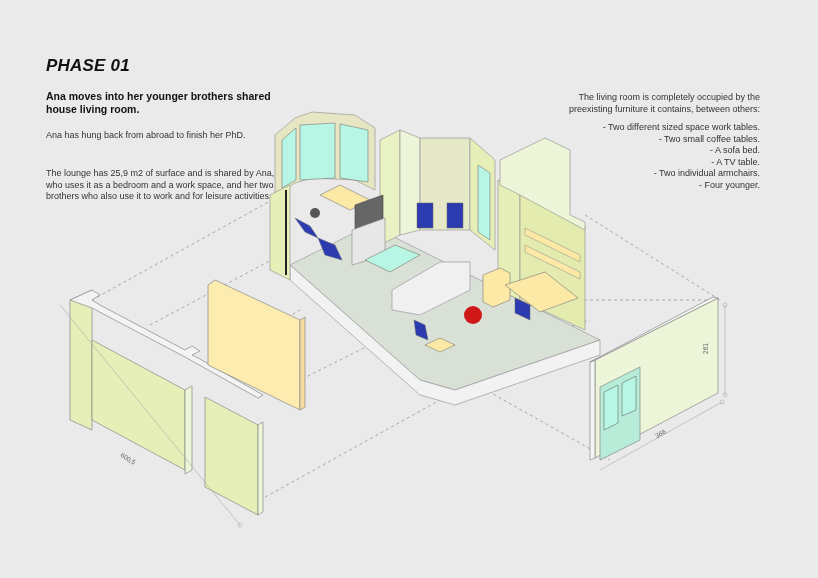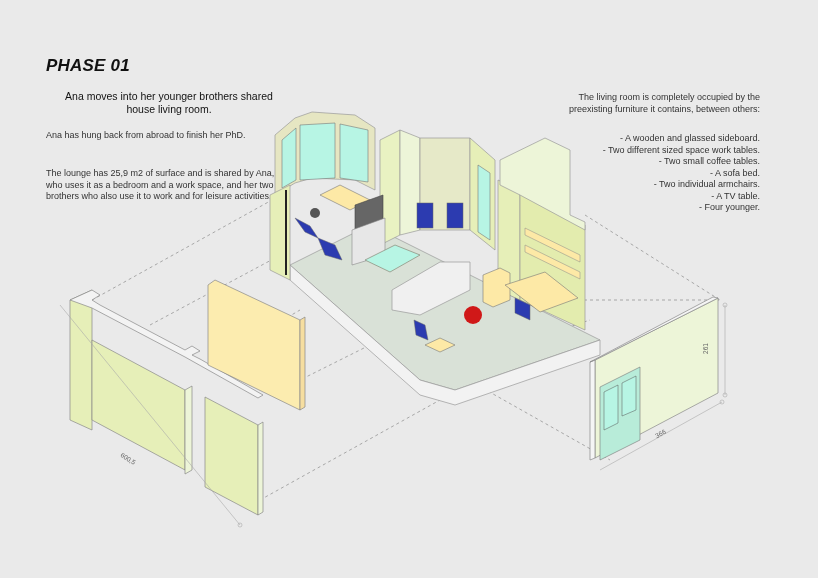--- a/index.html
+++ b/index.html
@@ -1,45 +1,44 @@
 <!DOCTYPE html>
 <html><head>
 <meta charset="utf-8">
 <style>
   html, body { margin:0; padding:0; }
   body { width:818px; height:578px; background:#eaeaea; position:relative; overflow:hidden; font-family:"Liberation Sans", "DejaVu Sans", sans-serif; color:#111; }
   .title { position:absolute; left:46px; top:56px; font-size:17px; font-weight:bold; letter-spacing:0.2px;font-style:italic; }
-  .subtitle { position:absolute; left:54px; top:90px; width:230px; font-size:10.5px; font-weight:normal; line-height:13px;text-align:center; }
+  .subtitle { position:absolute; left:46px; top:90px; width:230px; font-size:10.5px; font-weight:bold; line-height:13px; }
   .para { position:absolute; left:46px; width:240px; font-size:9px; line-height:11.5px; color:#333; }
   .p1 { top:130px; }
   .p2 { top:168px; }
   .right-text { position:absolute; right:58px; top:92px; width:200px; text-align:right; font-size:9px; line-height:11.5px; color:#333; }
-  .right-text .intro { margin-bottom:18px; }
+  .right-text .intro { margin-bottom:7px; }
   .right-text ul { list-style:none; margin:0; padding:0; }
   .right-text li { margin:0; }
   svg.plan { position:absolute; left:0; top:0; }
   .dim { position:absolute; font-size:6.5px; color:#666; }
 </style>
 </head>
 <body>
 
 <div class="title">PHASE 01</div>
 <div class="subtitle">Ana moves into her younger brothers shared house living room.</div>
 <div class="para p1">Ana has hung back from abroad to finish her PhD.</div>
 <div class="para p2">The lounge has 25,9 m2 of surface and is shared by Ana, who uses it as a bedroom and a work space, and her two brothers who also use it to work and for leisure activities.</div>
 
 <div class="right-text">
   <div class="intro">The living room is completely occupied by the preexisting furniture it contains, between others:</div>
   <ul>
-    <li>- A wooden and glassed sideboard.</li>
     <li>- Two different sized space work tables.</li>
     <li>- Two small coffee tables.</li>
     <li>- A sofa bed.</li>
+    <li>- A TV table.</li>
     <li>- Two individual armchairs.</li>
-    <li>- A TV table.</li>
     <li>- Four younger.</li>
   </ul>
 </div>
 
 <svg class="plan" width="818" height="578" viewBox="0 0 818 578">
   <g stroke="#8a8a8a" stroke-width="0.7" fill="none" stroke-dasharray="3,3">
     <line x1="92" y1="300" x2="290" y2="190"></line>
     <line x1="150" y1="325" x2="290" y2="250"></line>
     <line x1="215" y1="360" x2="300" y2="310"></line>
     <line x1="260" y1="500" x2="440" y2="400"></line>

